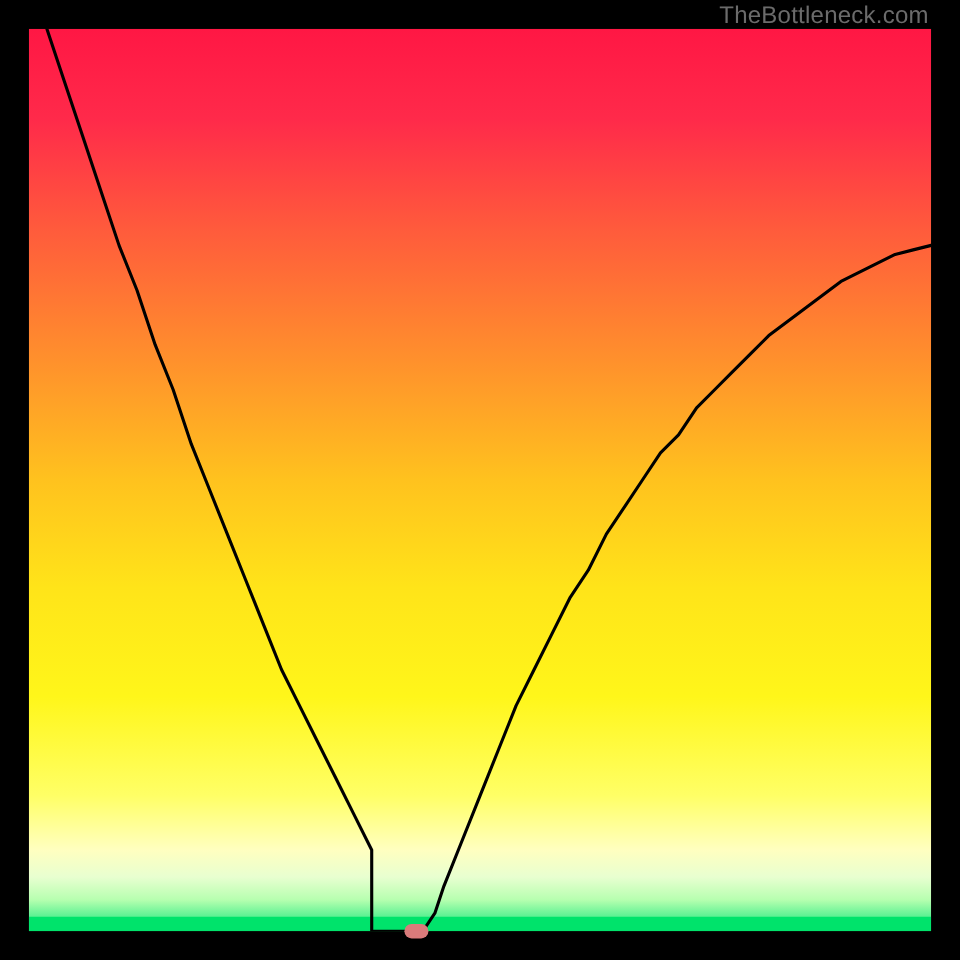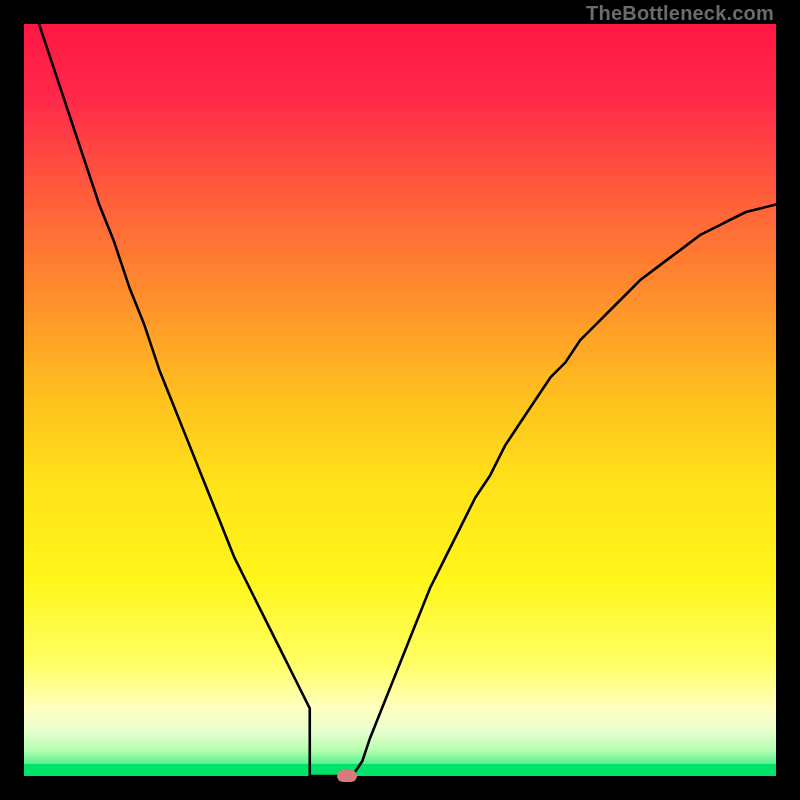--- a/index.html
+++ b/index.html
@@ -25,21 +25,21 @@
     top: 0;
     width: 752px;
     height: 752px;
   }
   .watermark {
     position: absolute;
     top: 2px;
     right: 26px;
     color: #6b6b6b;
     font-size: 20px;
-    font-weight: 700;
+    font-weight: 400;
     letter-spacing: 0.2px;
     text-align: center;
   }
   .marker {
     position: absolute;
     width: 20px;
     height: 12px;
     border-radius: 6px;
     transform: translate(-50%, -50%);
   }

